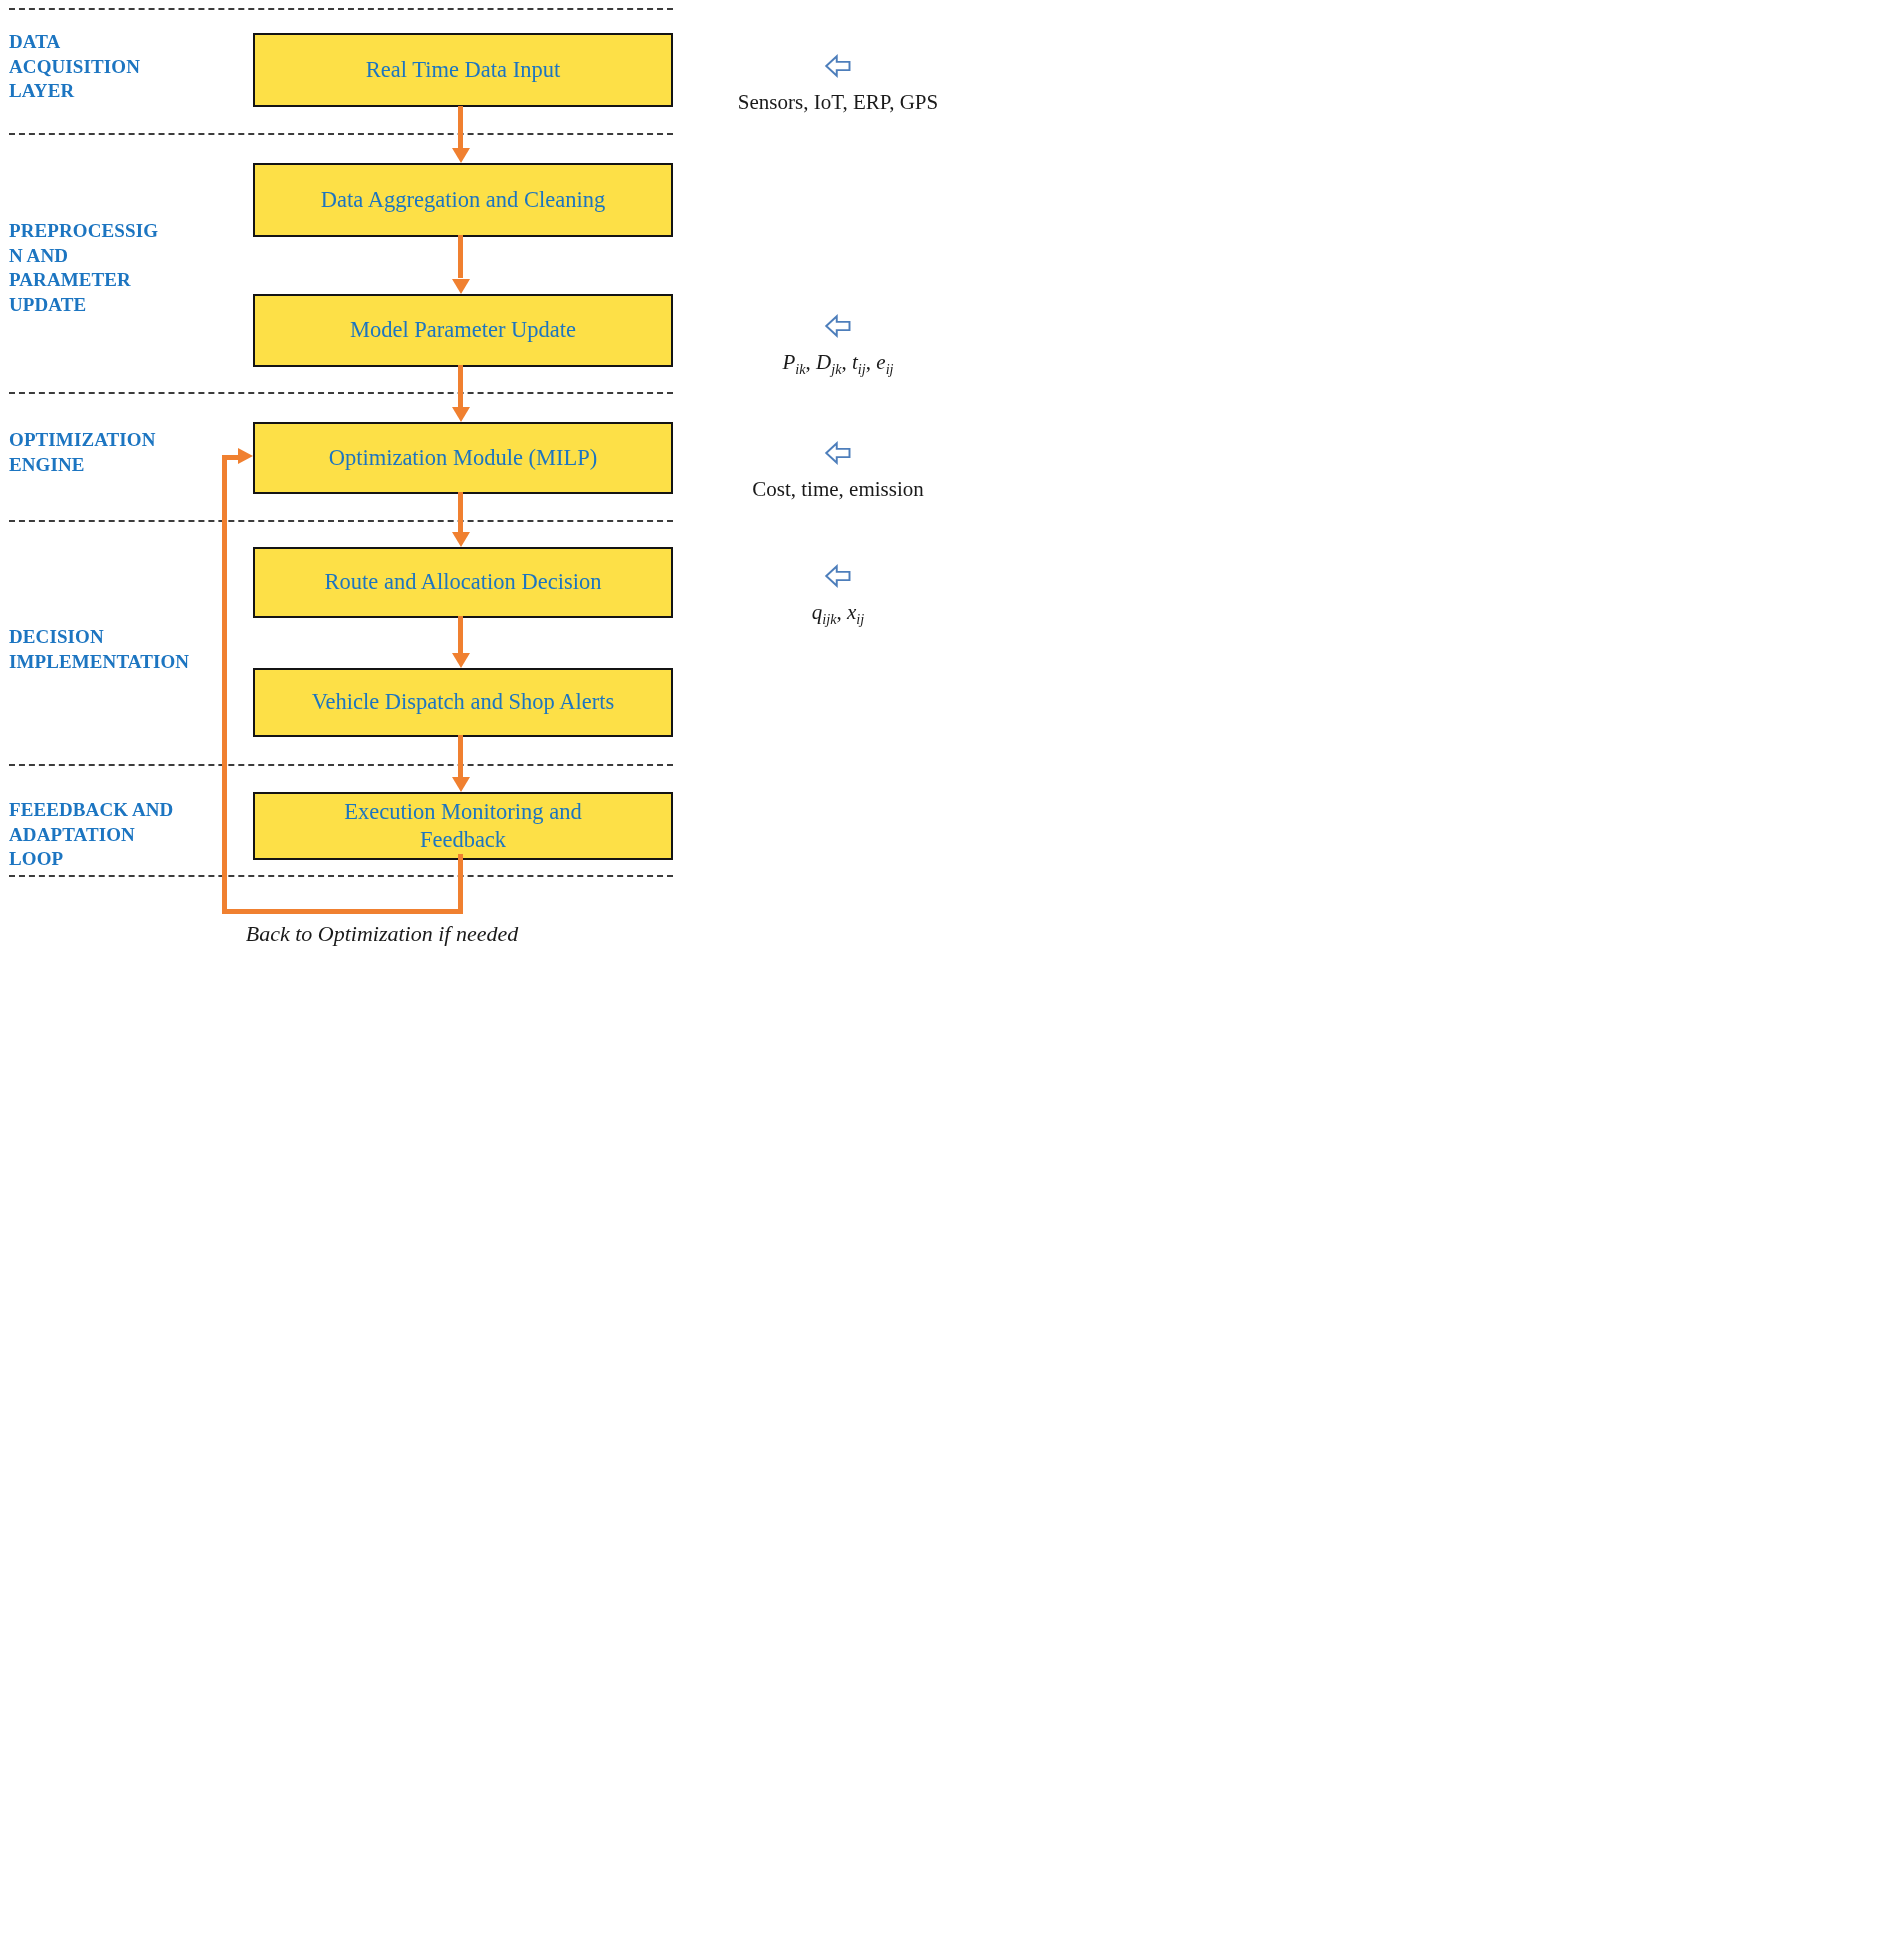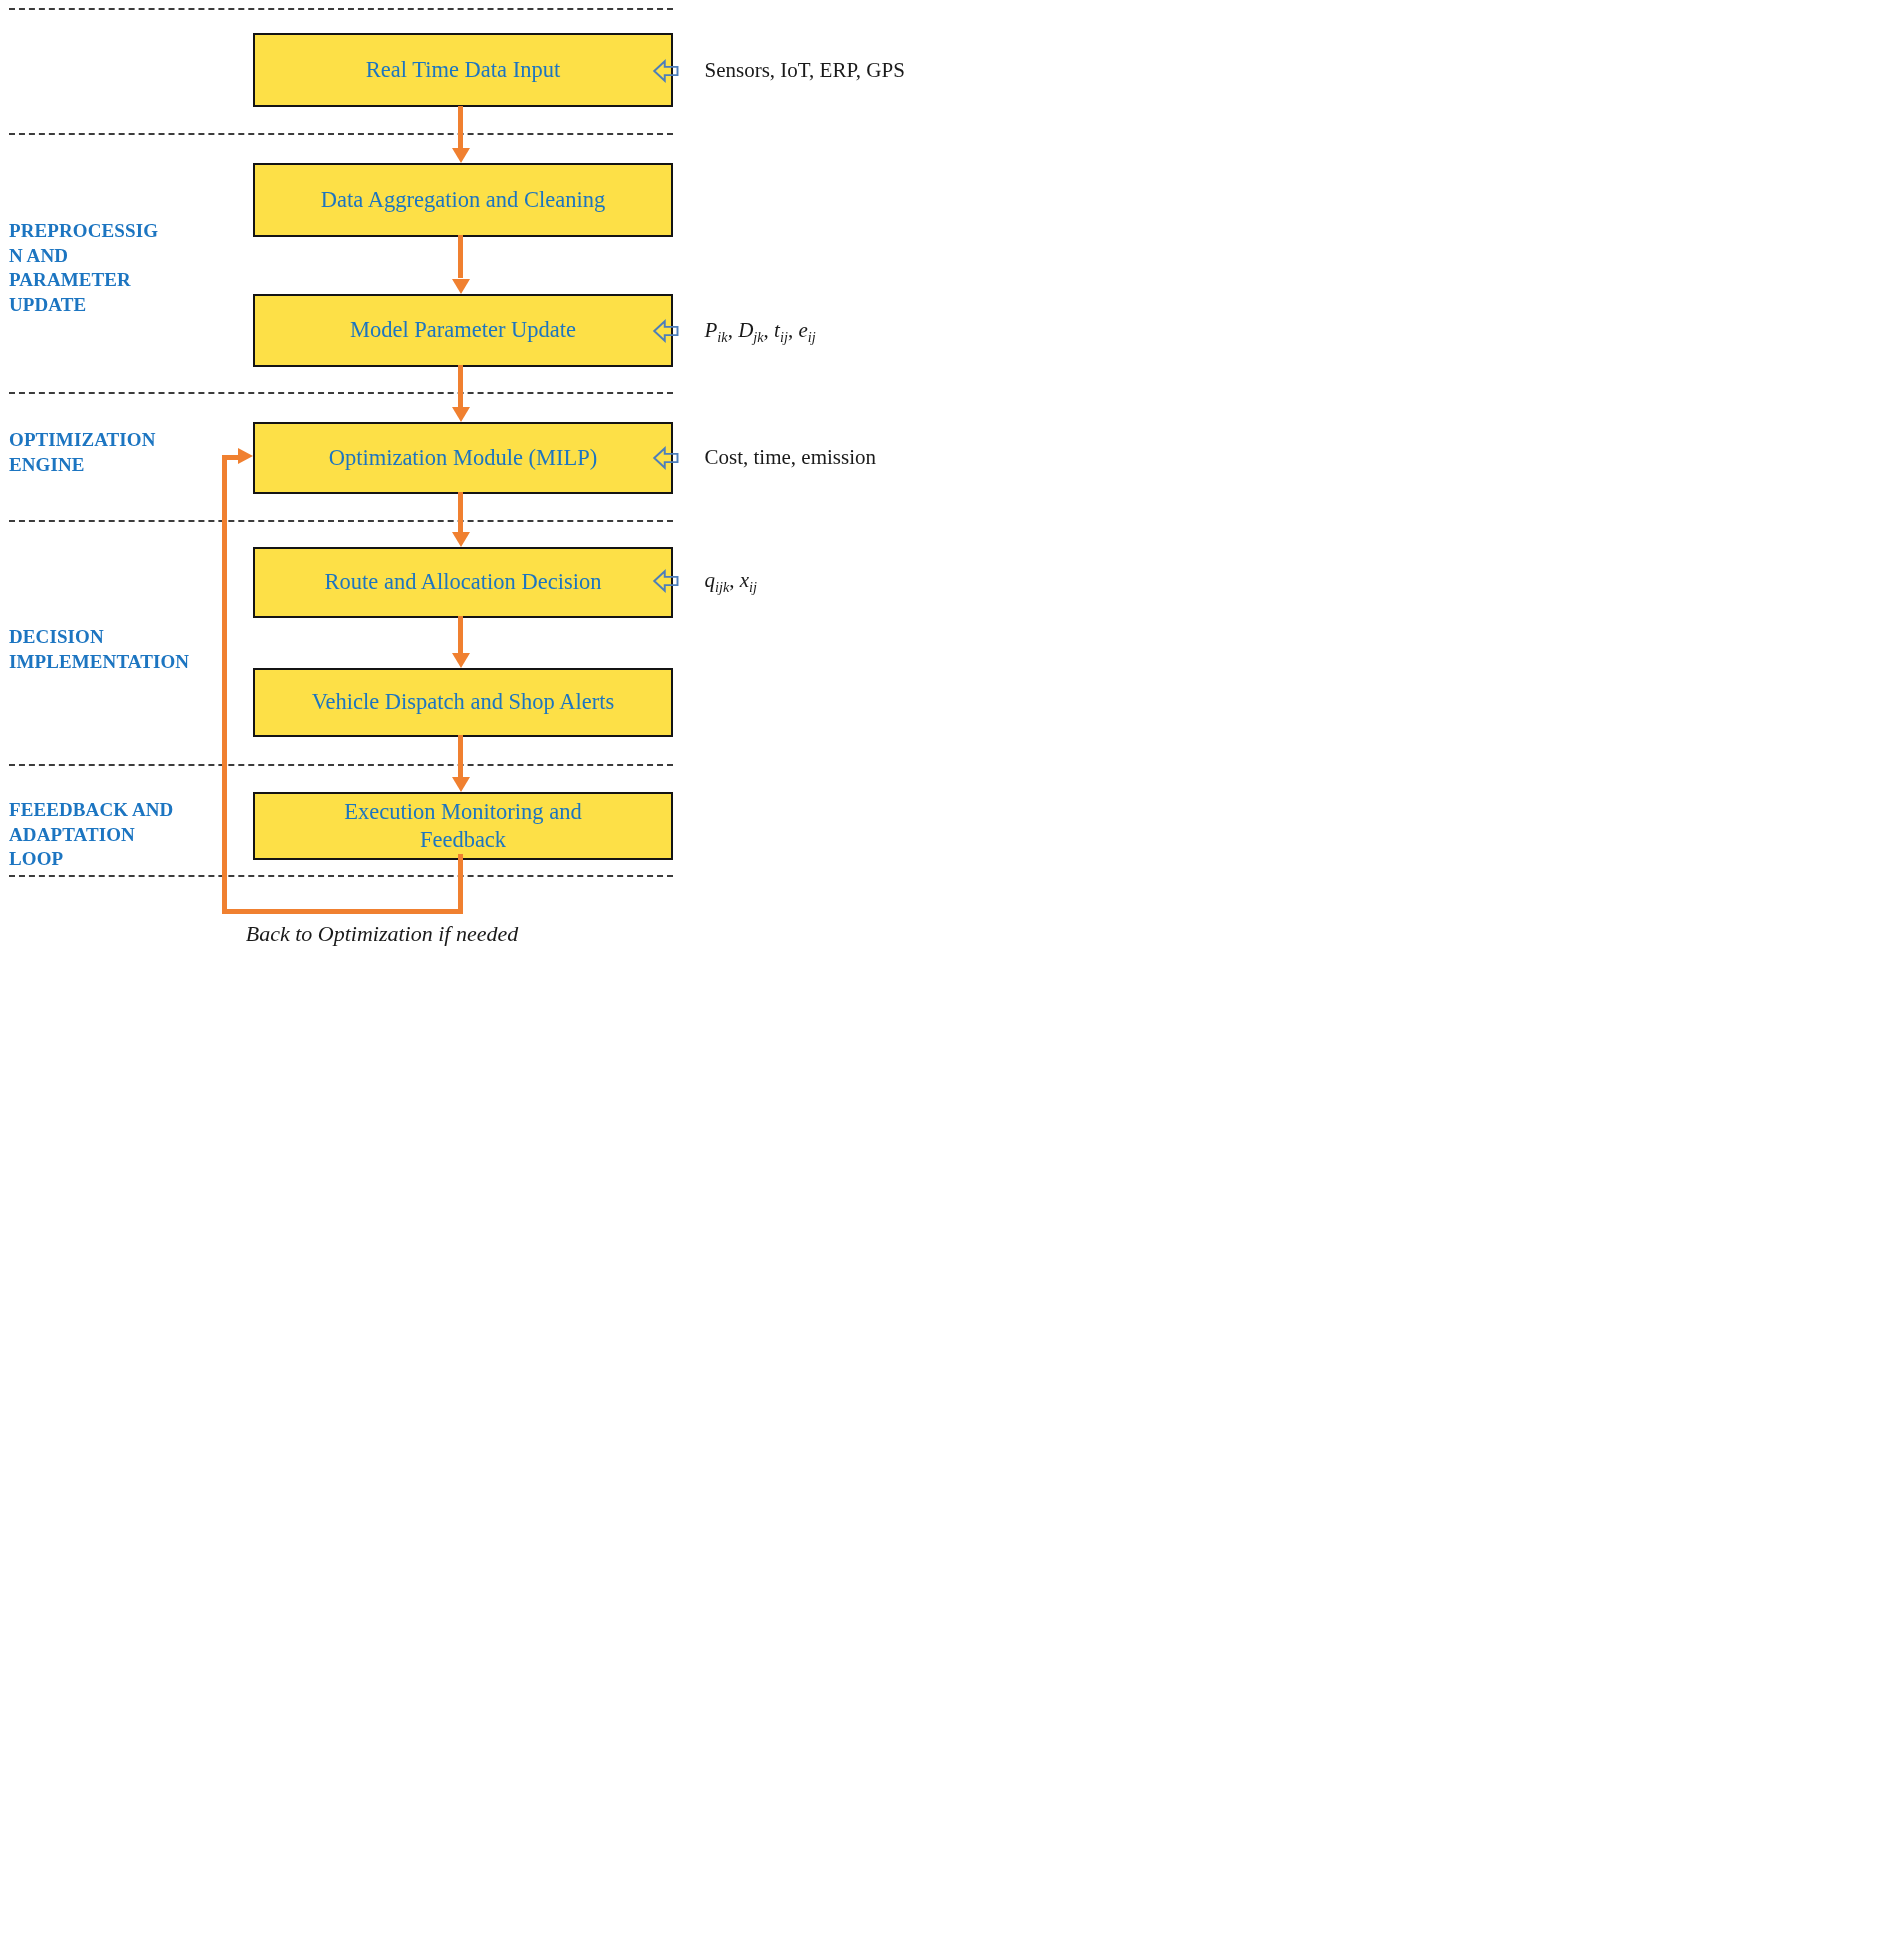--- a/index.html
+++ b/index.html
@@ -48,22 +48,22 @@
     border-left:9.7px solid transparent;border-right:9.7px solid transparent;
     border-top:15px solid var(--orange);
   }
   .loop-seg{position:absolute;background:var(--orange);}
   .loop-head-right{
     position:absolute;left:238px;top:448px;width:0;height:0;
     border-top:8.2px solid transparent;border-bottom:8.2px solid transparent;
     border-left:15px solid var(--orange);
   }
   .annotation{
-    position:absolute;left:652px;width:270px;height:33px;
-    display:flex;align-items:center;gap:24px;
+    position:absolute;left:703px;width:270px;height:33px;
+    display:flex;align-items:center;gap:12px;flex-direction:column;
   }
   .annotation .ann-text{
     color:#1A1A1A;font-size:21px;white-space:nowrap;
   }
   .annotation .ann-text sub{font-size:68%;line-height:0;font-family:Liberation Serif, serif;}
   .ann-icon{flex:0 0 auto;display:block;}
   .feedback-label{
     position:absolute;left:210px;top:921px;width:344px;
     text-align:center;color:var(--feedtext);
     font-size:22px;
@@ -75,20 +75,23 @@
 
 <div class="canvas">
 
   <div class="divider" style="top:7.5px"></div>
   <div class="divider" style="top:133px"></div>
   <div class="divider" style="top:392px"></div>
   <div class="divider" style="top:520px"></div>
   <div class="divider" style="top:764px"></div>
   <div class="divider" style="top:875px"></div>
 
+  <div class="layer-label" style="top:30px">DATA
+ACQUISITION
+LAYER</div>
   <div class="layer-label" style="top:219px">PREPROCESSIG
 N AND
 PARAMETER
 UPDATE</div>
   <div class="layer-label" style="top:428px">OPTIMIZATION
 ENGINE</div>
   <div class="layer-label" style="top:625px">DECISION
 IMPLEMENTATION</div>
   <div class="layer-label" style="top:798px">FEEEDBACK AND
 ADAPTATION

